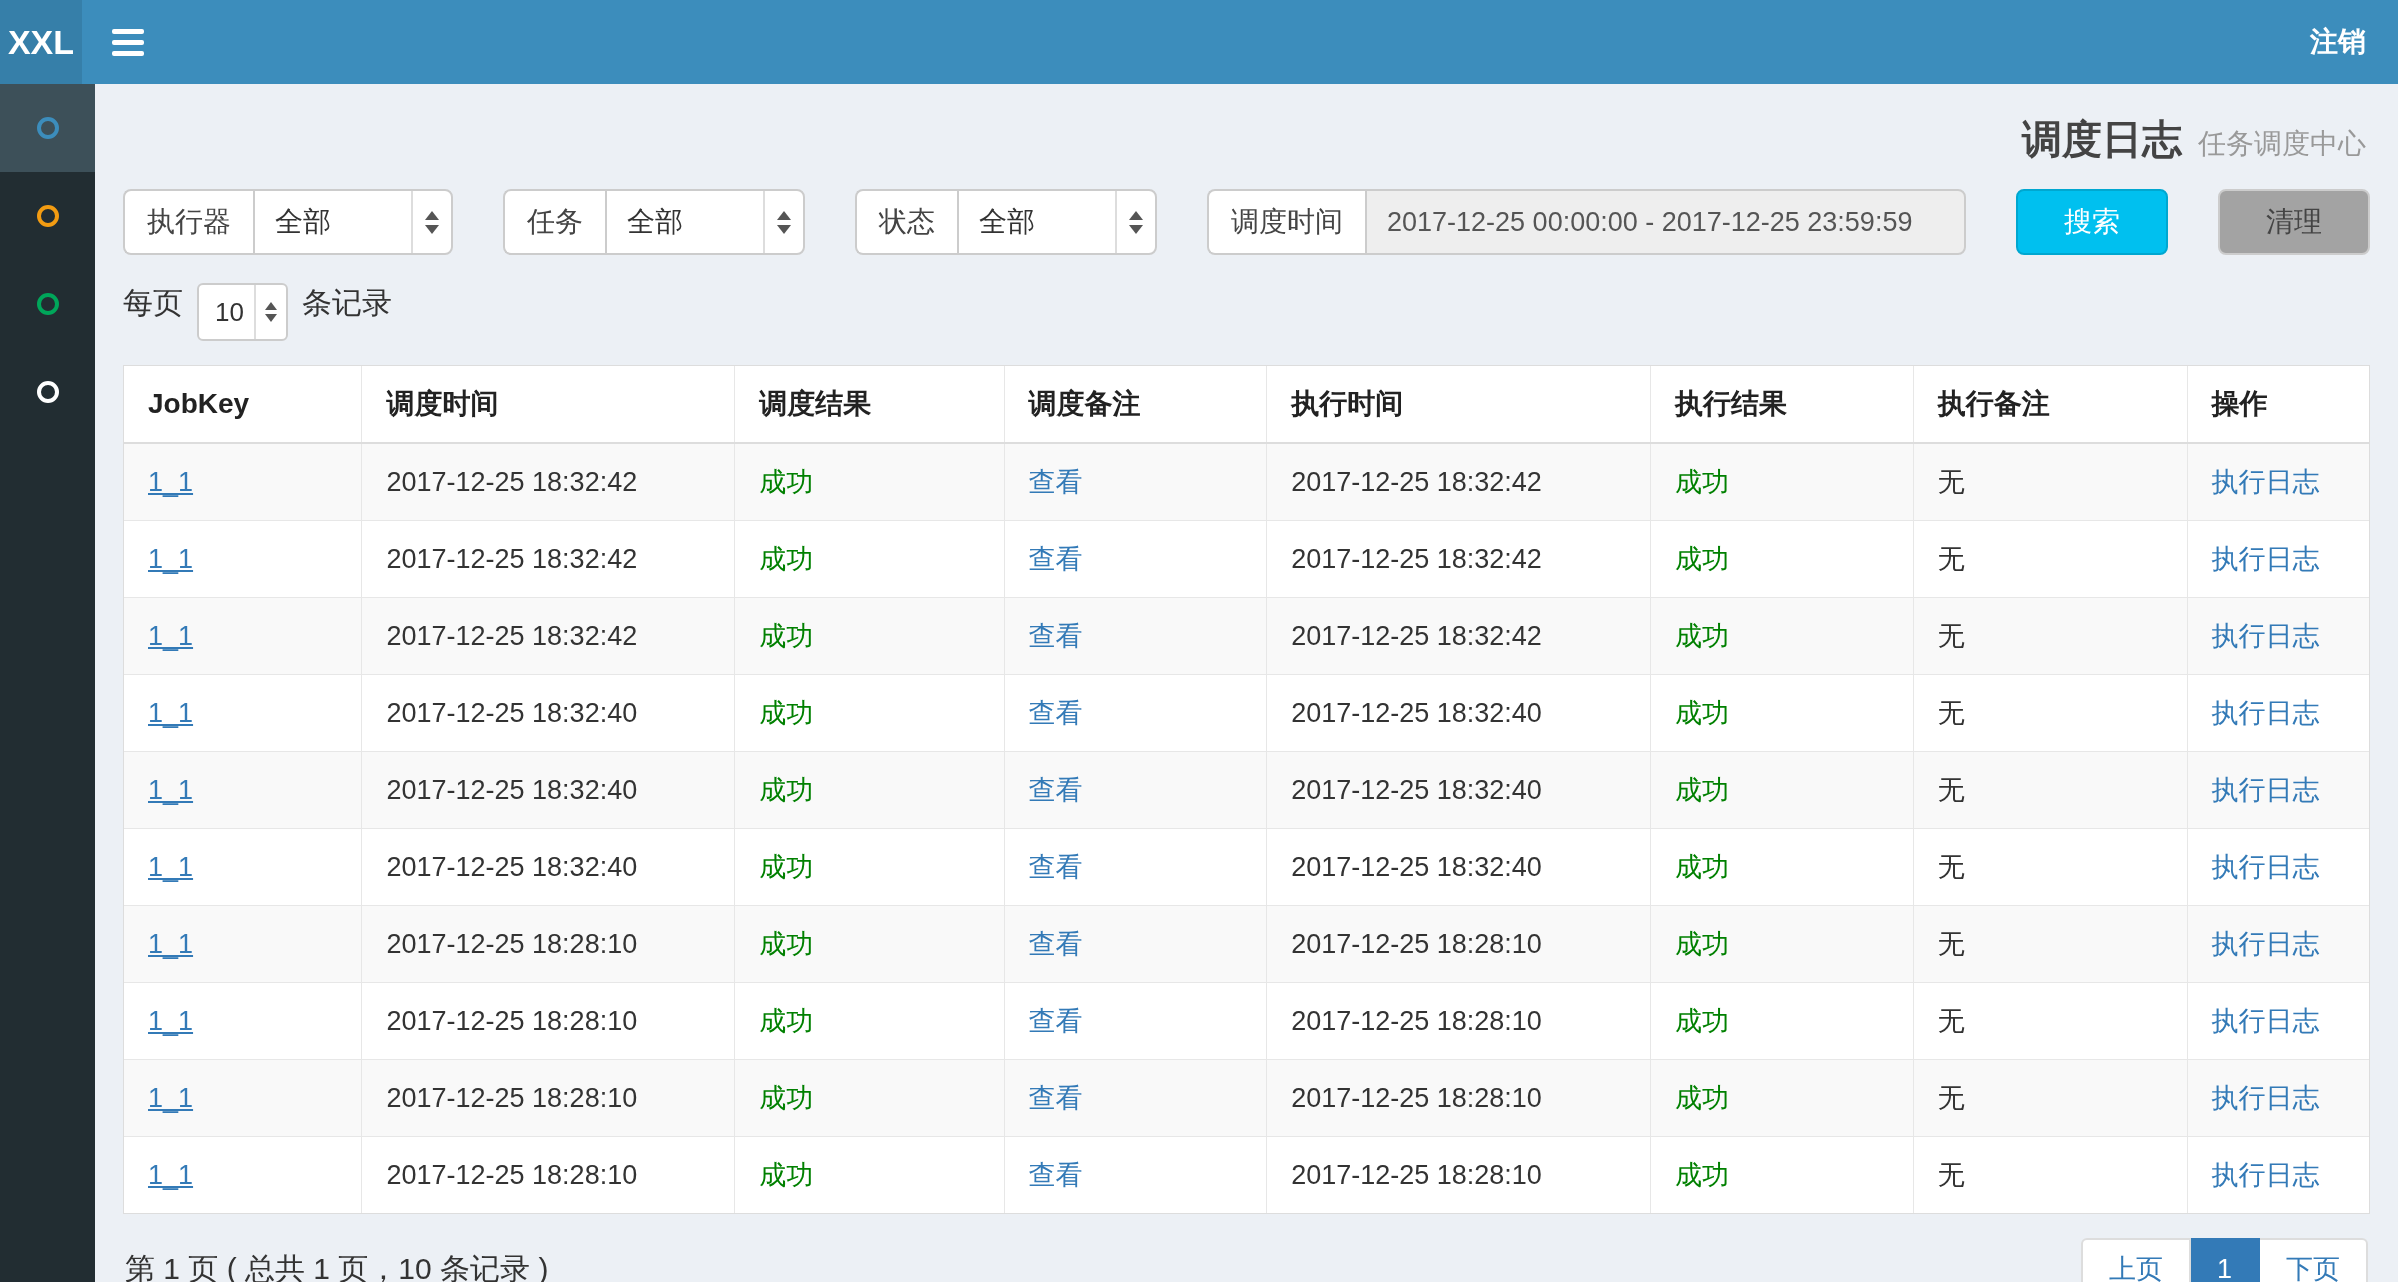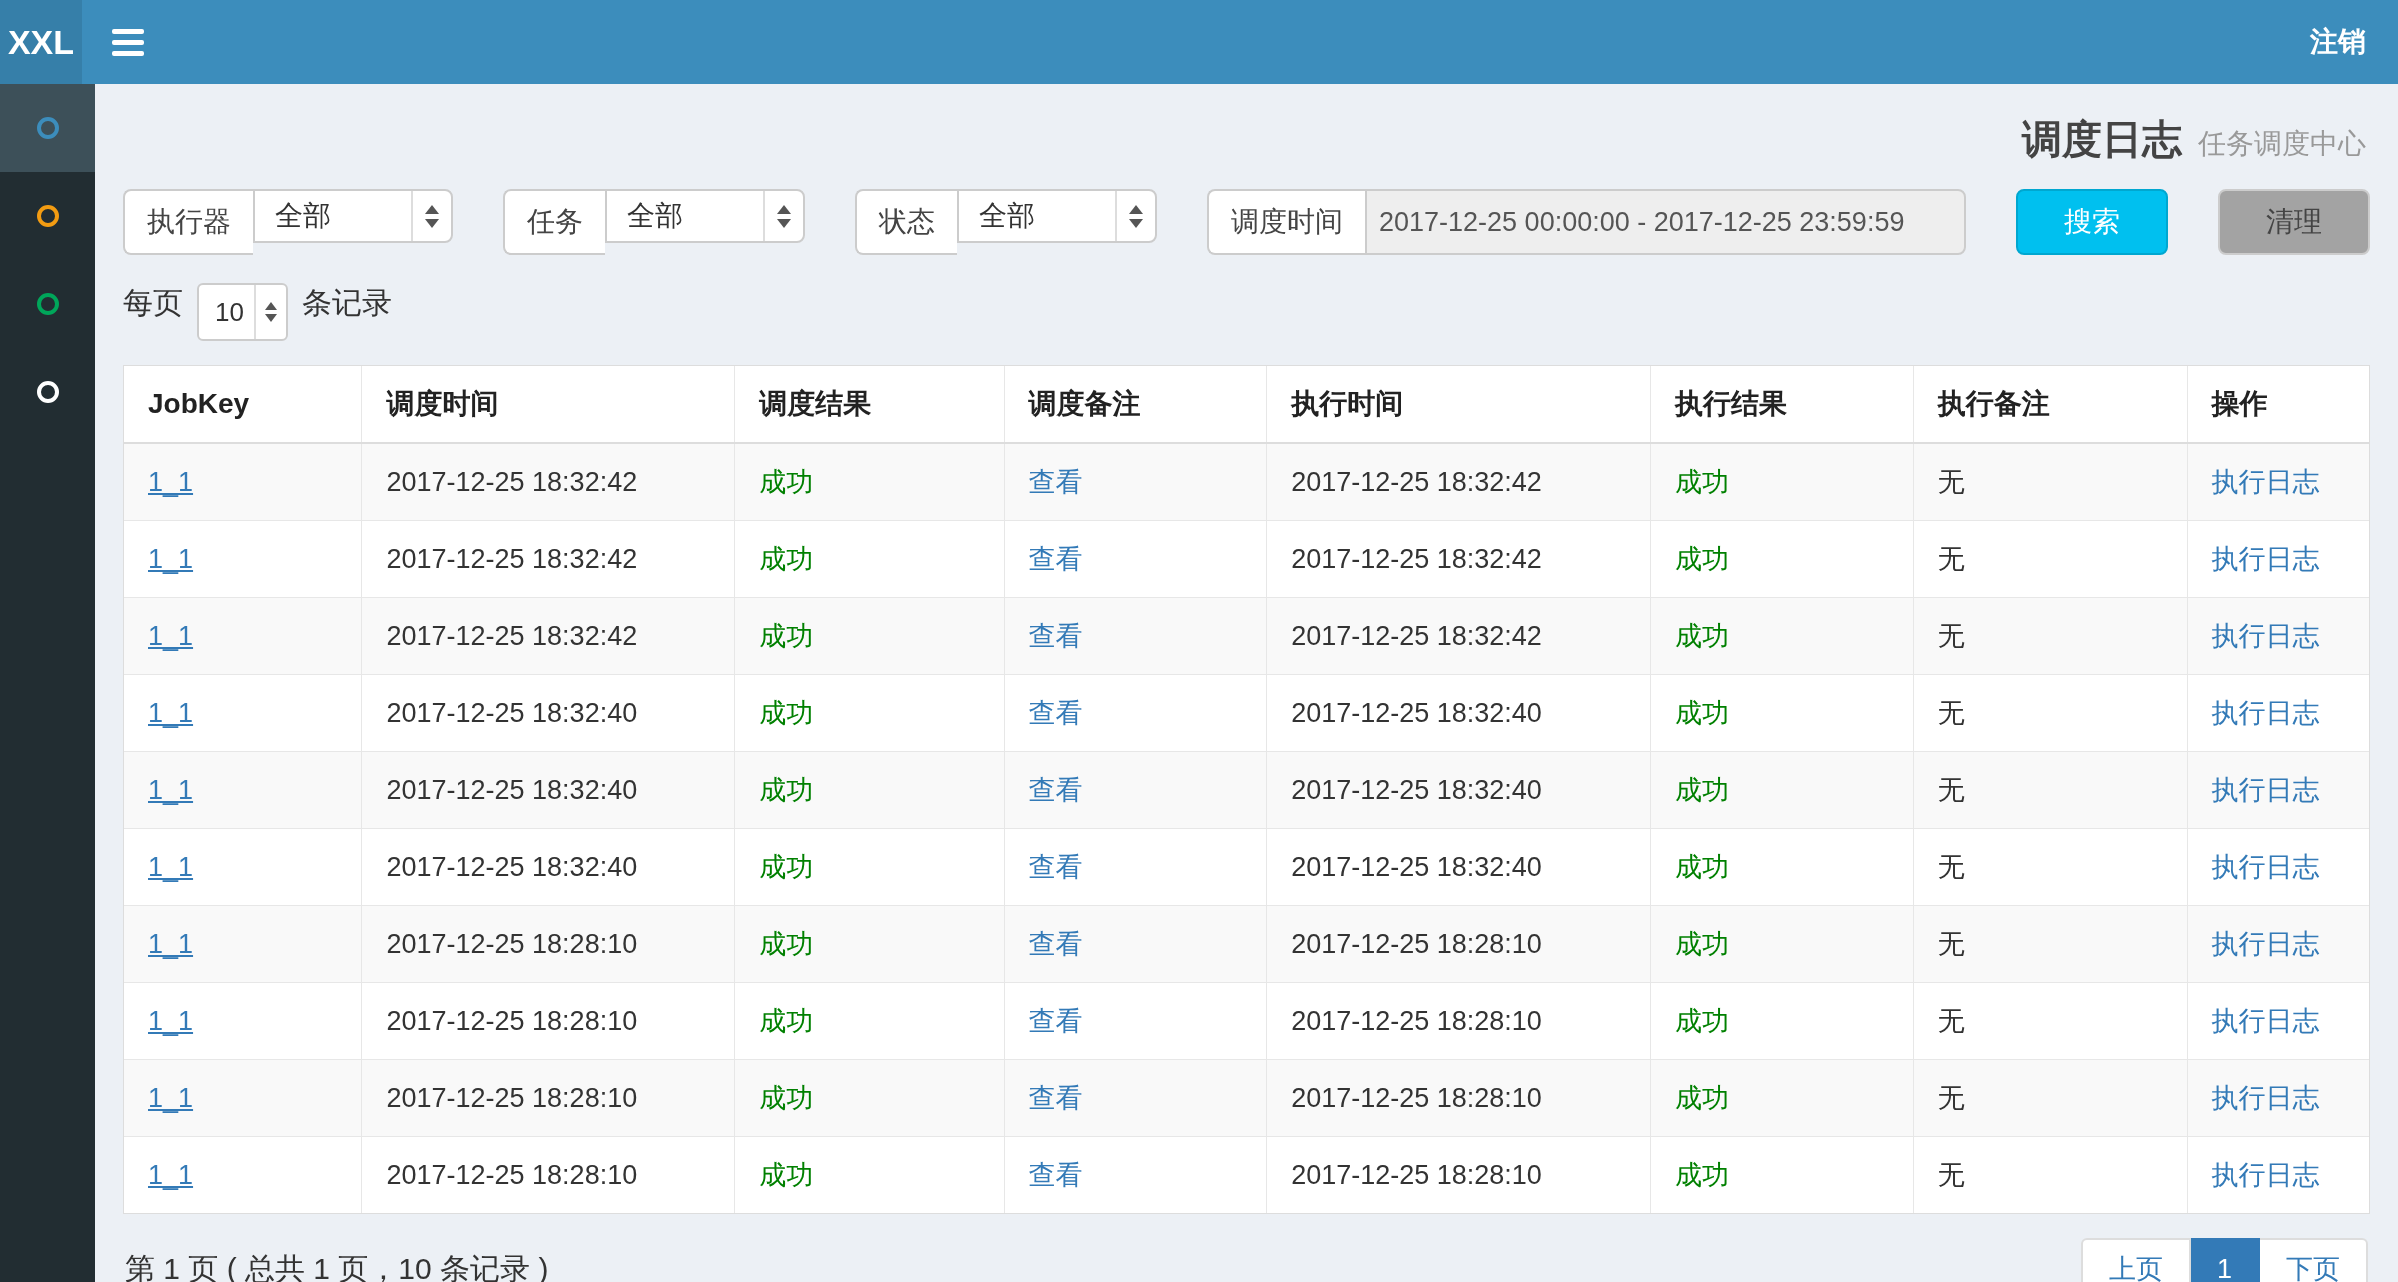--- a/index.html
+++ b/index.html
@@ -30,28 +30,28 @@
   
   .content { position: absolute; top: 84px; left: 95px; width: 2303px; height: 1198px; padding: 0 28px; }
   .page-header { display: flex; align-items: baseline; gap: 16px; padding: 28px 4px 22px; justify-content: flex-end; }
   .page-title { font-size: 40px; font-weight: bold; color: #444; }
   .page-subtitle { font-size: 28px; color: #999; }
 
   
   .filters { display: flex; align-items: center; gap: 50px; }
   .input-group { display: flex; height: 66px; }
   .addon { display: flex; align-items: center; padding: 0 22px; font-size: 28px; color: #444; background: #fff; border: 2px solid #ccc; border-right: none; border-radius: 8px 0 0 8px; white-space: nowrap; }
-  .select { display: flex; align-items: center; height: 54px; background: #fff; border: 2px solid #ccc; border-radius: 0 8px 8px 0; font-size: 28px; color: #333; cursor: pointer; }
+  .select { display: flex; align-items: center; height: 66px; background: #fff; border: 2px solid #ccc; border-radius: 0 8px 8px 0; font-size: 28px; color: #333; cursor: pointer; }
   .select .sel-text { flex: 1; padding: 0 16px 0 20px; white-space: nowrap; }
   .select-arrows { display: flex; flex-direction: column; align-items: center; justify-content: center; gap: 5px; padding: 0 12px; border-left: 2px solid #ddd; height: 100%; }
   .arr-up { width: 0; height: 0; border-left: 7px solid transparent; border-right: 7px solid transparent; border-bottom: 9px solid #555; }
   .arr-down { width: 0; height: 0; border-left: 7px solid transparent; border-right: 7px solid transparent; border-top: 9px solid #555; }
   .filter-select { width: 200px; }
   .date-group { flex: 1; }
-  .date-input { flex: 1; display: flex; align-items: center; background: #eee; border: 2px solid #ccc; border-radius: 0 8px 8px 0; padding: 0 12px; font-size: 27px; color: #555; white-space: nowrap; cursor: text; }
+  .date-input { flex: 1; display: flex; align-items: center; background: #eee; border: 2px solid #ccc; border-radius: 0 8px 8px 0; padding: 0 20px; font-size: 27px; color: #555; white-space: nowrap; cursor: text; }
   .btn { height: 66px; width: 152px; border-radius: 8px; font-size: 28px; display: flex; align-items: center; justify-content: center; cursor: pointer; font-family: inherit; }
   .btn-search { background: #00c0ef; border: 2px solid #00a7d0; color: #fff; }
   .btn-clear { background: #a3a3a3; border: 2px solid #ccc; color: #444; }
 
   
   .page-size { display: flex; align-items: flex-start; gap: 14px; padding: 28px 0 24px; font-size: 30px; color: #333; }
   .small-select { height: 58px; font-size: 26px; border-radius: 6px; }
   .small-select .sel-text { padding: 0 10px 0 16px; }
   .small-select .select-arrows { gap: 4px; padding: 0 9px; }
   .small-select .arr-up { border-left-width: 6px; border-right-width: 6px; border-bottom-width: 8px; }

